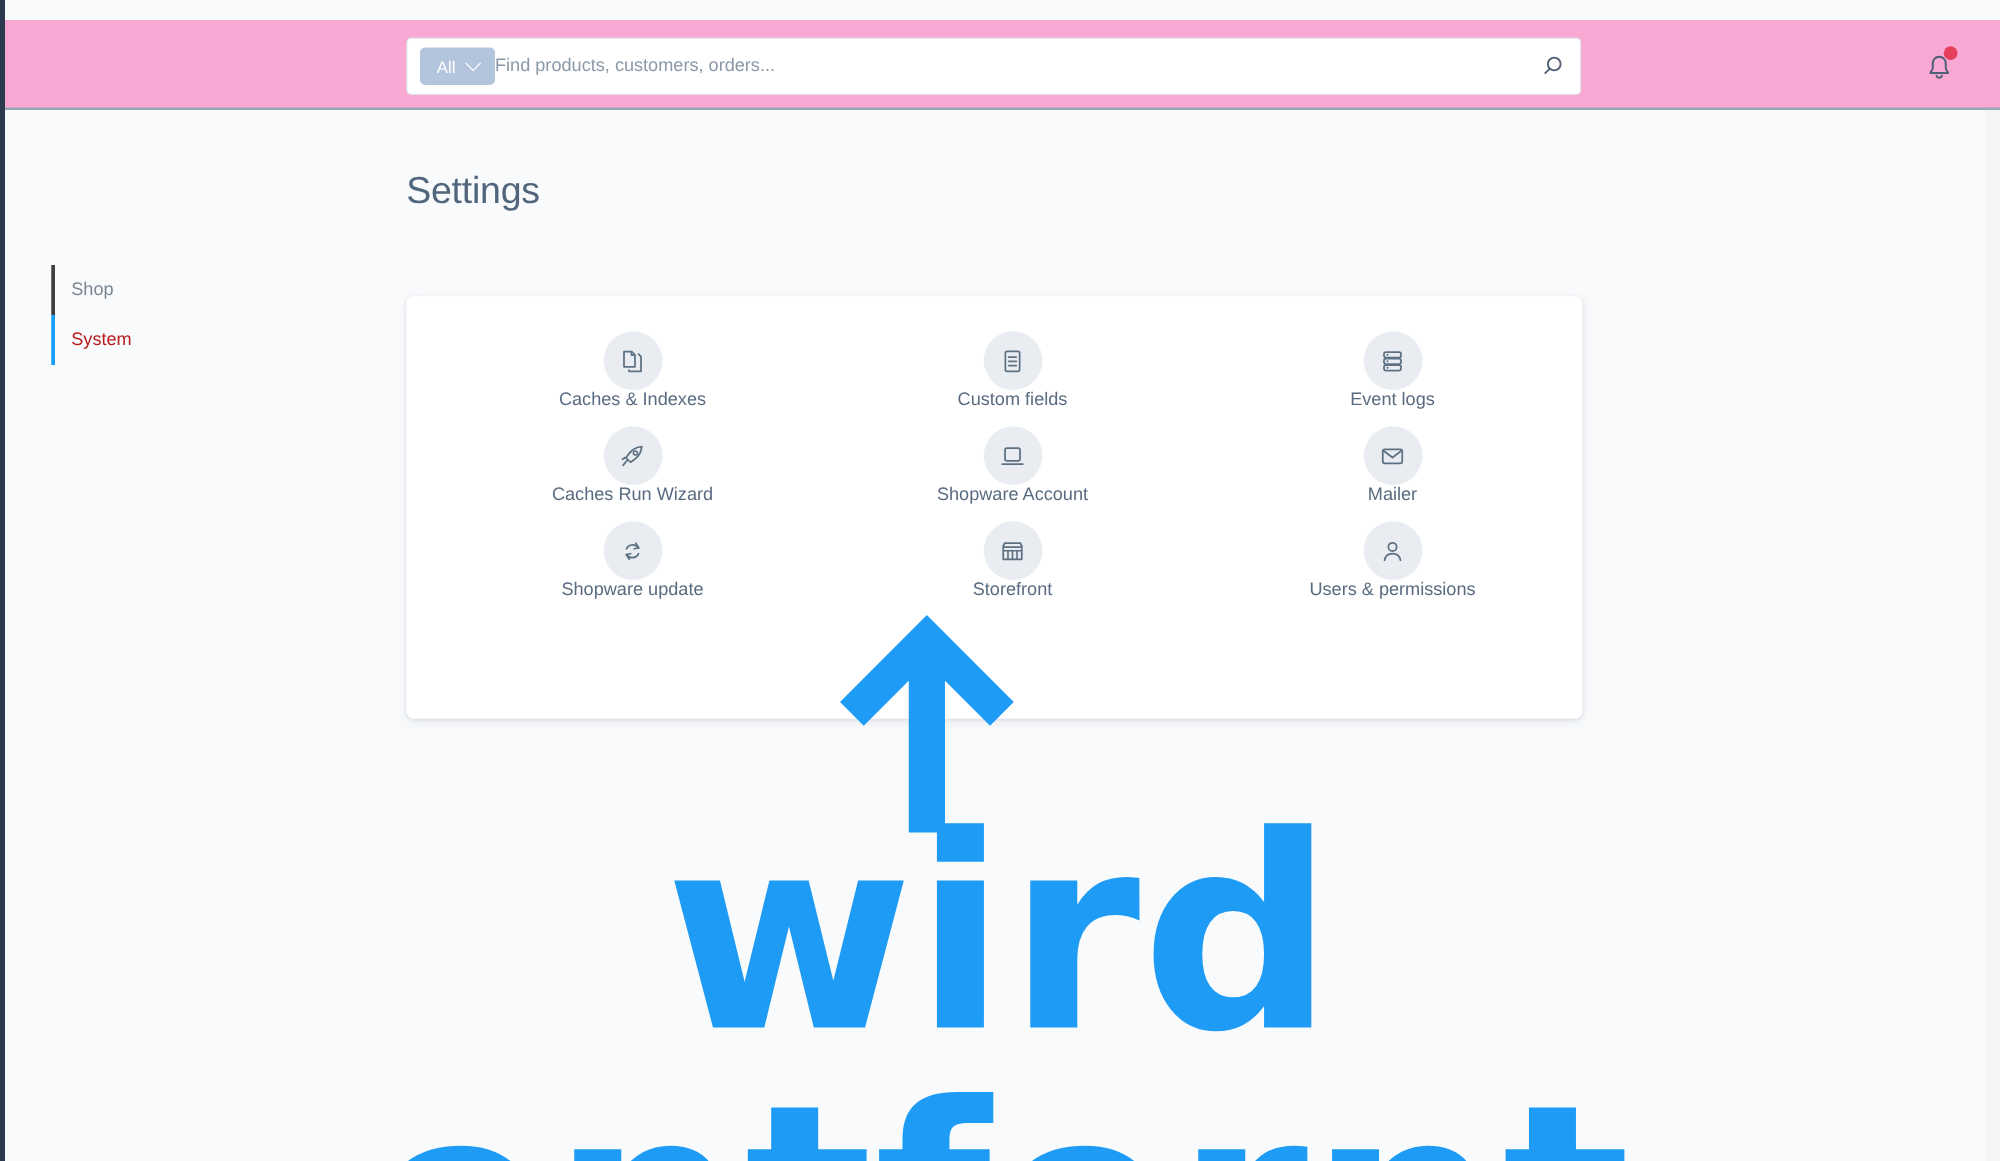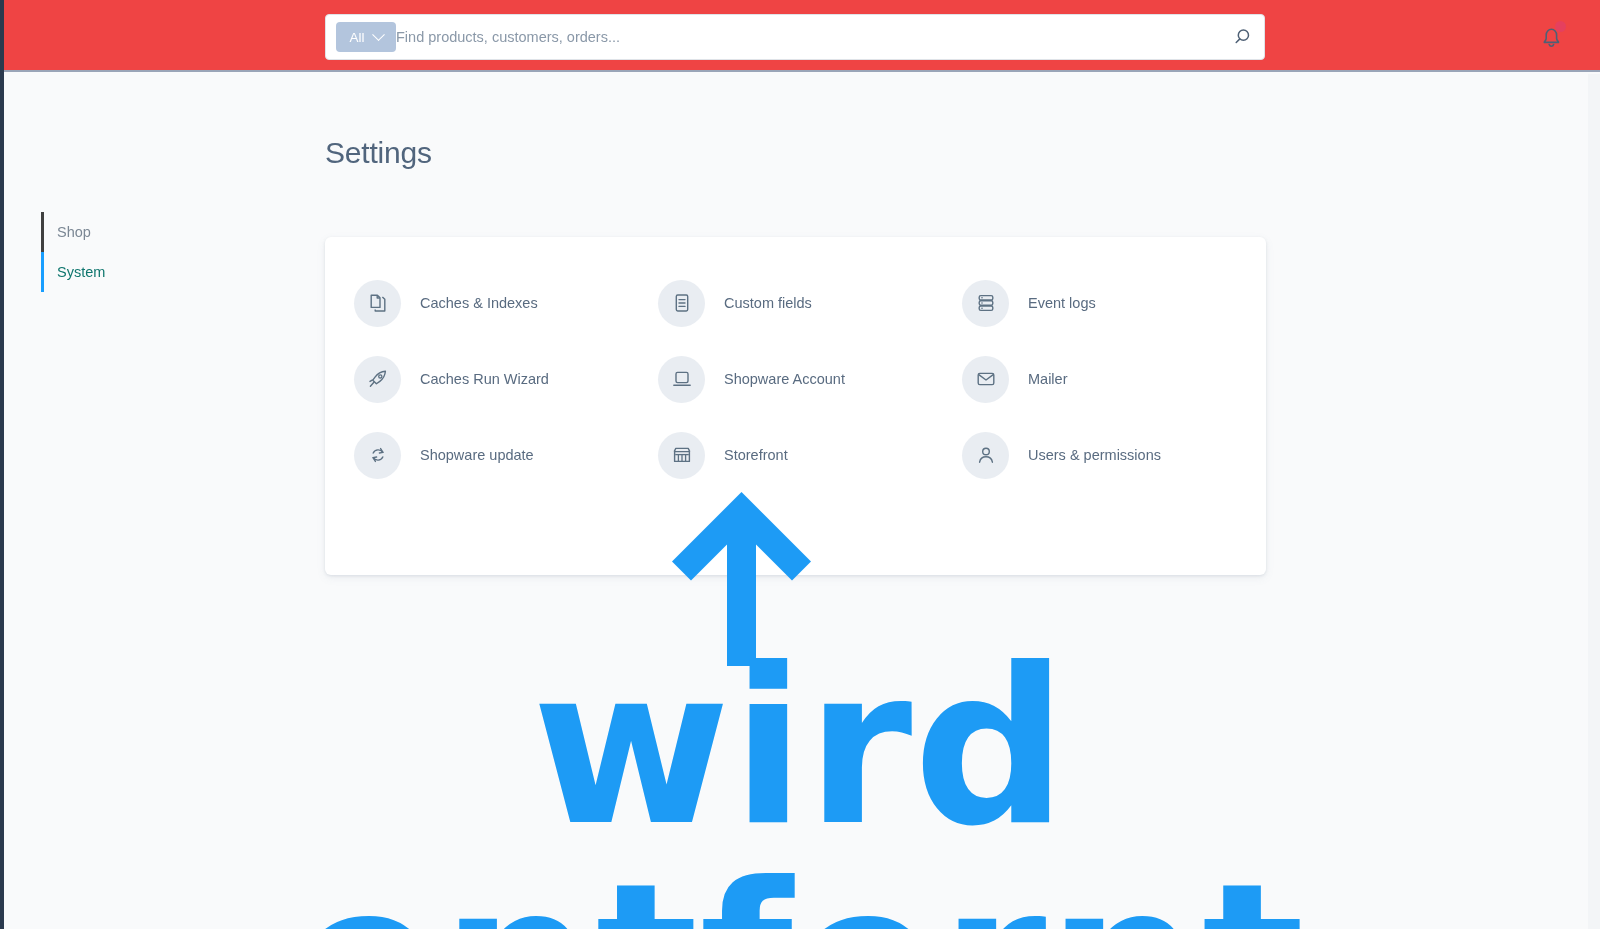--- a/index.html
+++ b/index.html
@@ -22,24 +22,24 @@
     position: absolute;
     left: 0; top: 0;
     width: 4px; height: 929px;
     background: #2b3a4e;
     z-index: 30;
   }
 
   
   .header {
     position: absolute;
-    left: 0; top: 0;
+    left: 0; top: 16px;
     width: 1600px;
     height: 72px;
-    background: #ef4444;
+    background: #f9a8d4;
     border-bottom: 2px solid #9aa5b8;
     z-index: 20;
     padding-left: 28px;
   }
 
   .search-wrap {
     position: absolute;
     left: 325px;
     top: 14px;
     width: 940px;
@@ -142,21 +142,21 @@
     align-items: center;
     height: 40px;
     padding-left: 13px;
     border-left: 3px solid #404040;
     font-size: 14.5px;
     color: #7b8794;
     cursor: pointer;
   }
   .side-item.active {
     border-left-color: #189eff;
-    color: #0f766e;
+    color: #b91c1c;
   }
 
   
   .card {
     position: absolute;
     left: 321px;
     top: 163px;
     width: 941px;
     height: 338px;
     background: #ffffff;
@@ -168,23 +168,23 @@
   .grid {
     display: grid;
     grid-template-columns: repeat(3, 1fr);
     grid-auto-rows: 76px;
     padding-left: 29px;
   }
 
   .tile {
     display: flex;
     align-items: center;
-    gap: 19px;
     cursor: pointer;
     height: 76px;
+    flex-direction: column;
   }
 
   .tile-icon {
     width: 47px; height: 47px;
     border-radius: 50%;
     background: #e9edf2;
     display: flex;
     align-items: center;
     justify-content: center;
     flex-shrink: 0;

